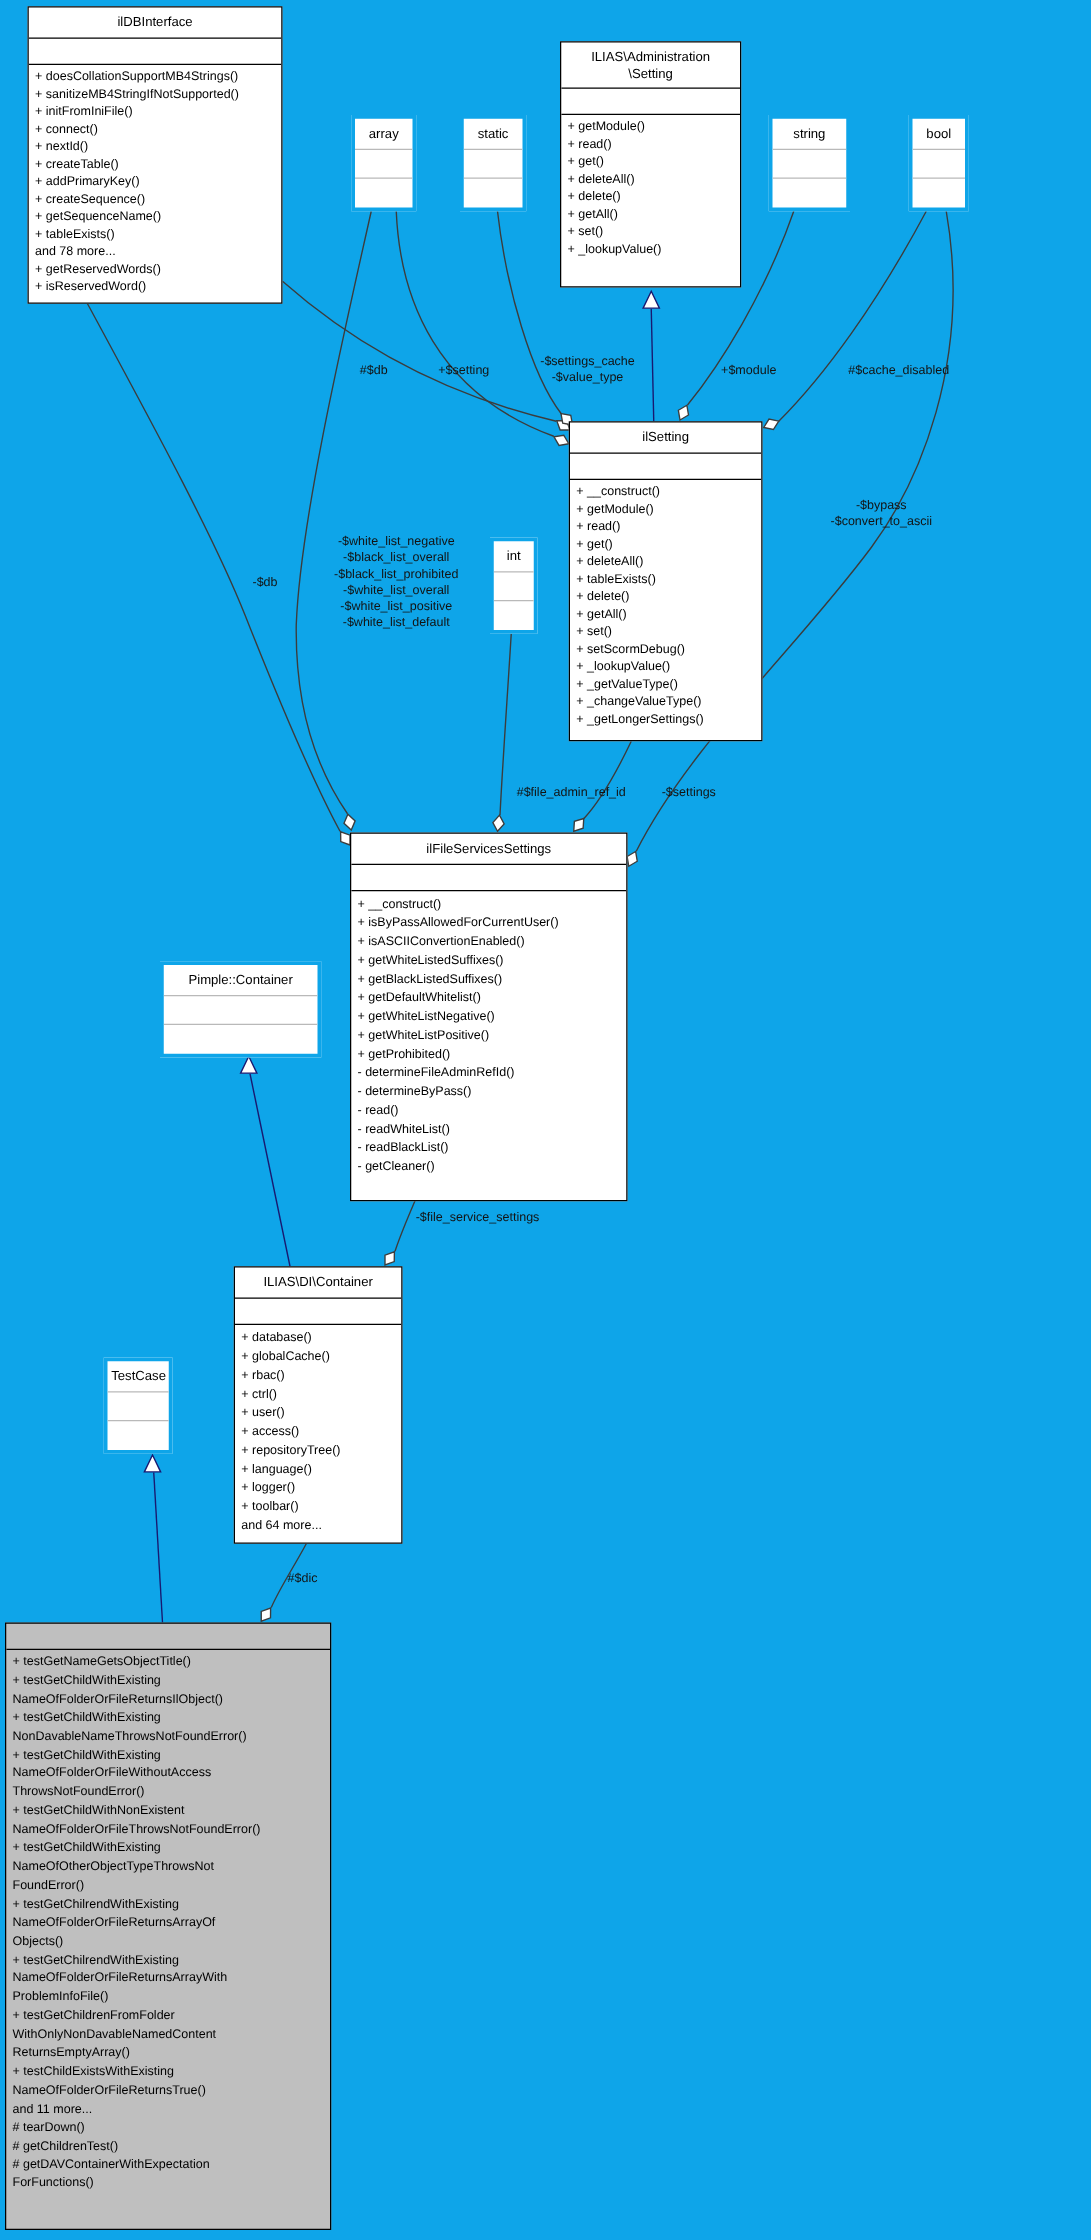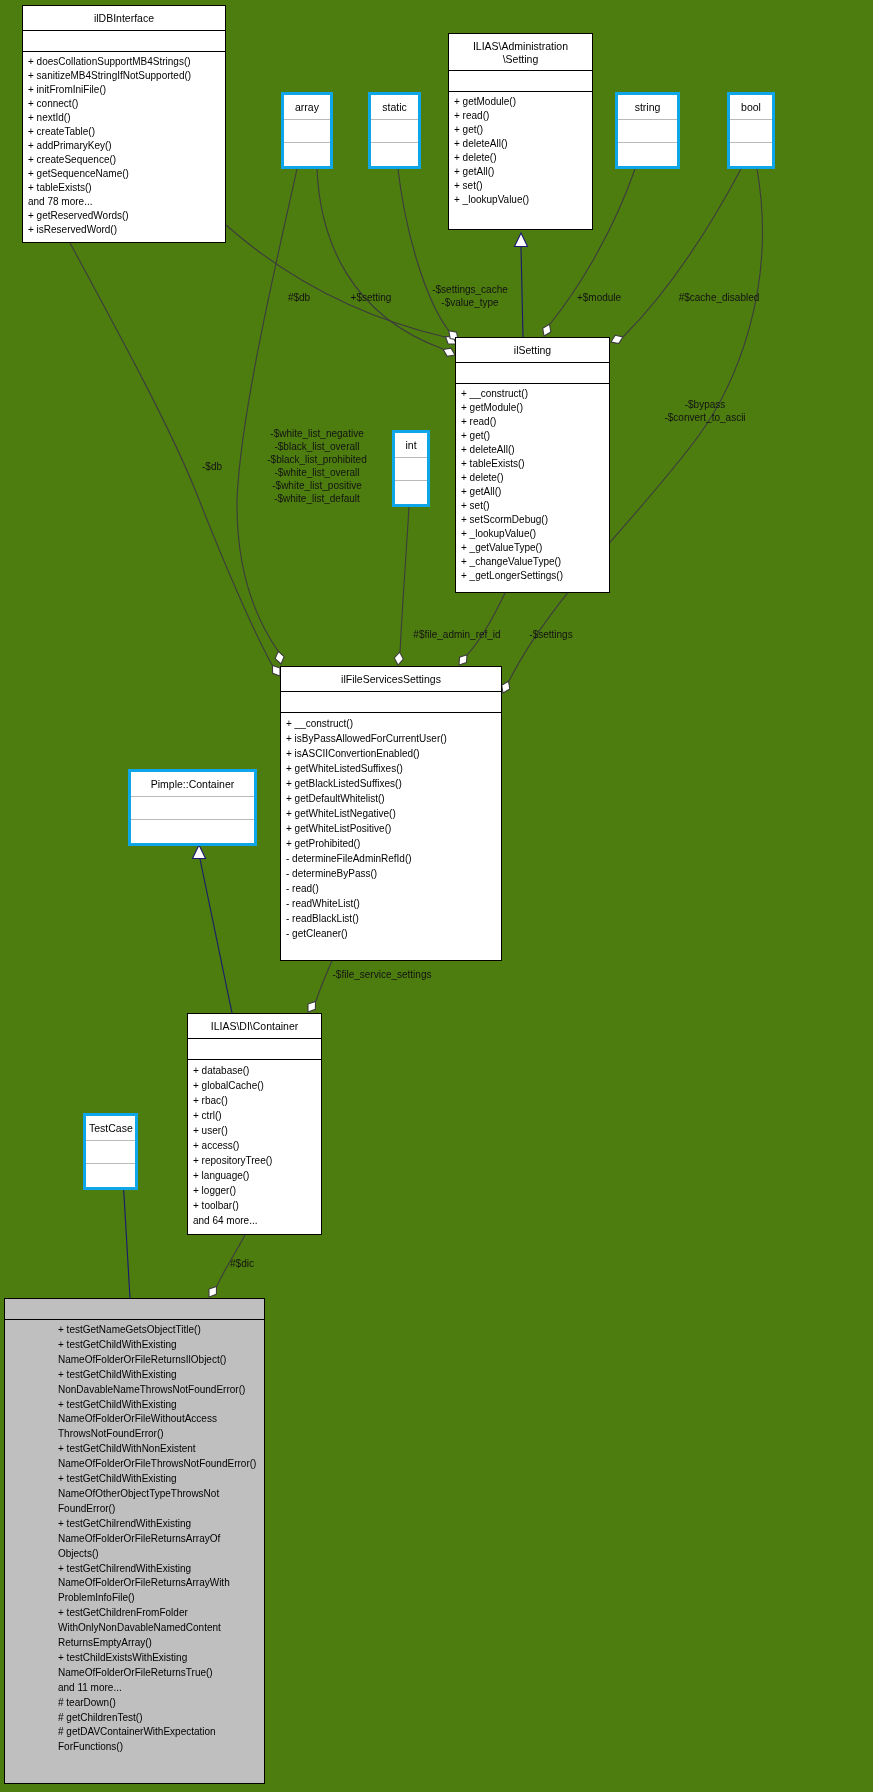--- a/index.html
+++ b/index.html
@@ -1,17 +1,17 @@
 <!DOCTYPE html>
 <html><head>
 <meta charset="utf-8">
 <style>
   html,body{margin:0;padding:0;background:#fff;}
   #canvas{
-    position:relative;width:873px;height:1792px;background:#4d7c0f;
+    position:relative;width:873px;height:1792px;background:#0ea5e9;
     font-family:"Liberation Sans",sans-serif;overflow:hidden;
   }
   #edges{position:absolute;left:0;top:0;width:873px;height:1792px;}
   .cbox{
     position:absolute;box-sizing:border-box;background:#fff;
     display:flex;flex-direction:column;overflow:hidden;
     color:#000;
   }
   .cbox.main{border:1.3px solid #000;}
   .cbox.ext{border:3px solid #0ea5e9;}
@@ -186,28 +186,28 @@
           <div class="cmember">+ ctrl()</div>
           <div class="cmember">+ user()</div>
           <div class="cmember">+ access()</div>
           <div class="cmember">+ repositoryTree()</div>
           <div class="cmember">+ language()</div>
           <div class="cmember">+ logger()</div>
           <div class="cmember">+ toolbar()</div>
           <div class="cmember">and 64 more...</div>
         </div>
       </div>
-      <div class="cbox ext" style="left: 83px; top: 1086px; width: 55px; height: 77px; margin-top: 27px;">
+      <div class="cbox ext" style="left: 83px; top: 1086px; width: 55px; height: 77px;">
         <div class="ctitle">TestCase</div>
         <div class="cempty"></div>
         <div class="cempty"></div>
       </div>
       <div class="cbox focus" style="left: 4px; top: 1298px; width: 261px; height: 486px;">
         <div class="cattrs"></div>
-        <div class="cmembers" style="line-height: 14.9px; padding-left: 48px;">
+        <div class="cmembers" style="line-height: 14.9px;">
           <div class="cmember">+ testGetNameGetsObjectTitle()</div>
           <div class="cmember">+ testGetChildWithExisting</div>
           <div class="cmember">NameOfFolderOrFileReturnsIlObject()</div>
           <div class="cmember">+ testGetChildWithExisting</div>
           <div class="cmember">NonDavableNameThrowsNotFoundError()</div>
           <div class="cmember">+ testGetChildWithExisting</div>
           <div class="cmember">NameOfFolderOrFileWithoutAccess</div>
           <div class="cmember">ThrowsNotFoundError()</div>
           <div class="cmember">+ testGetChildWithNonExistent</div>
           <div class="cmember">NameOfFolderOrFileThrowsNotFoundError()</div>

